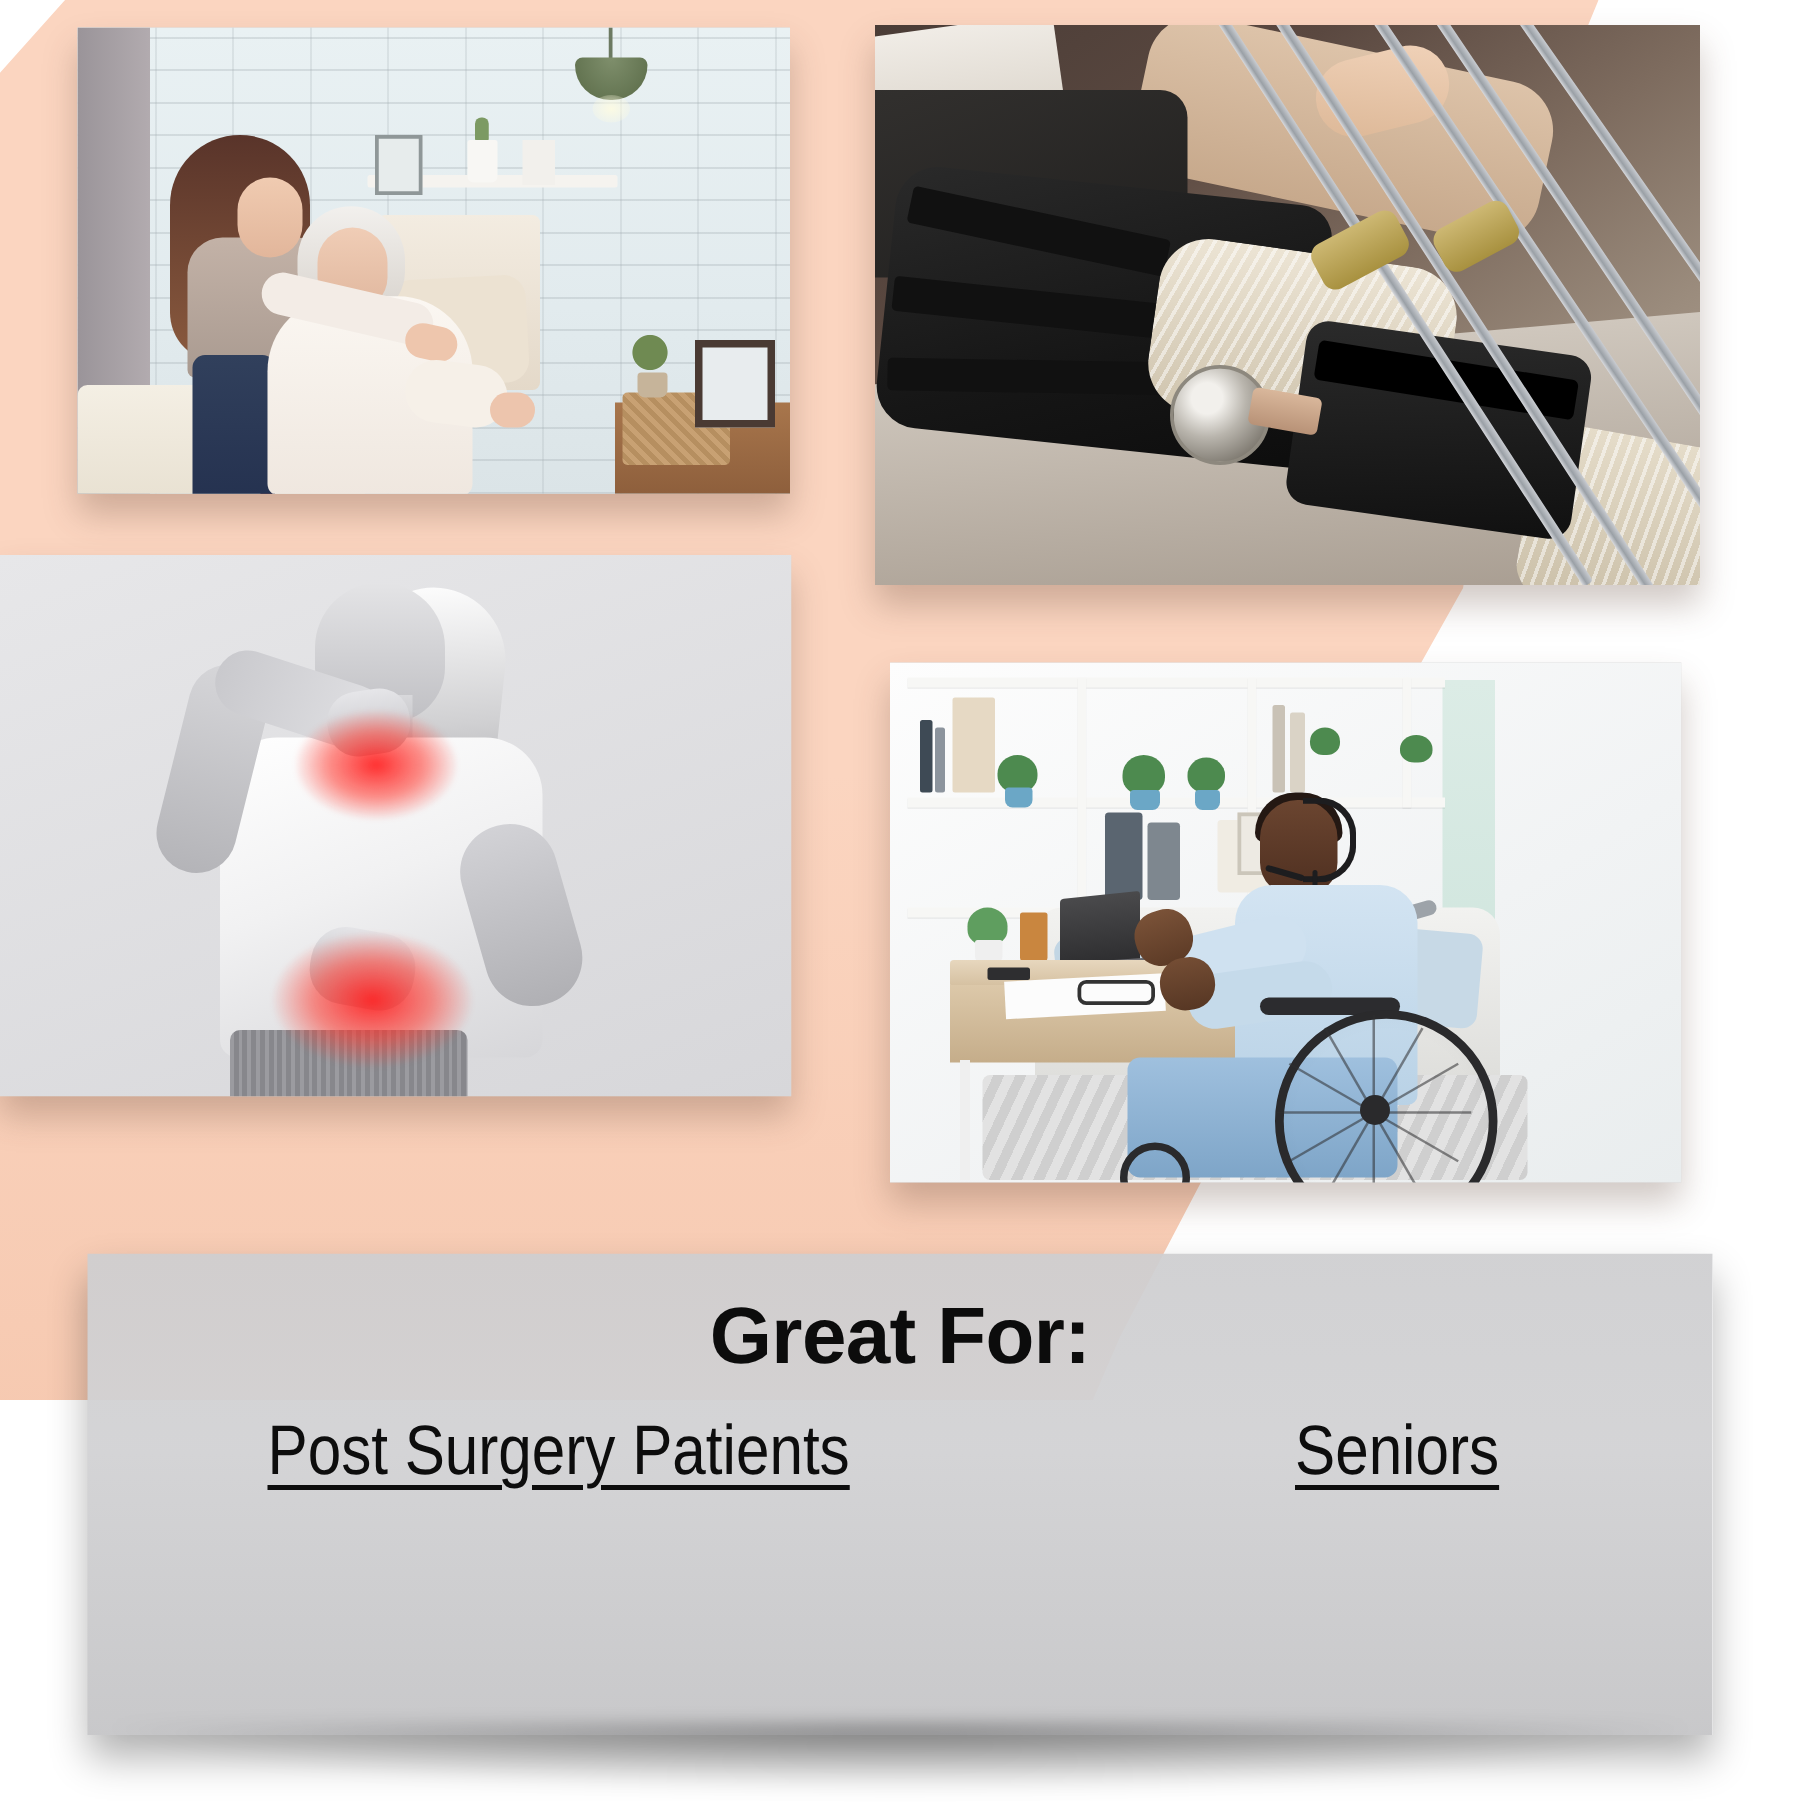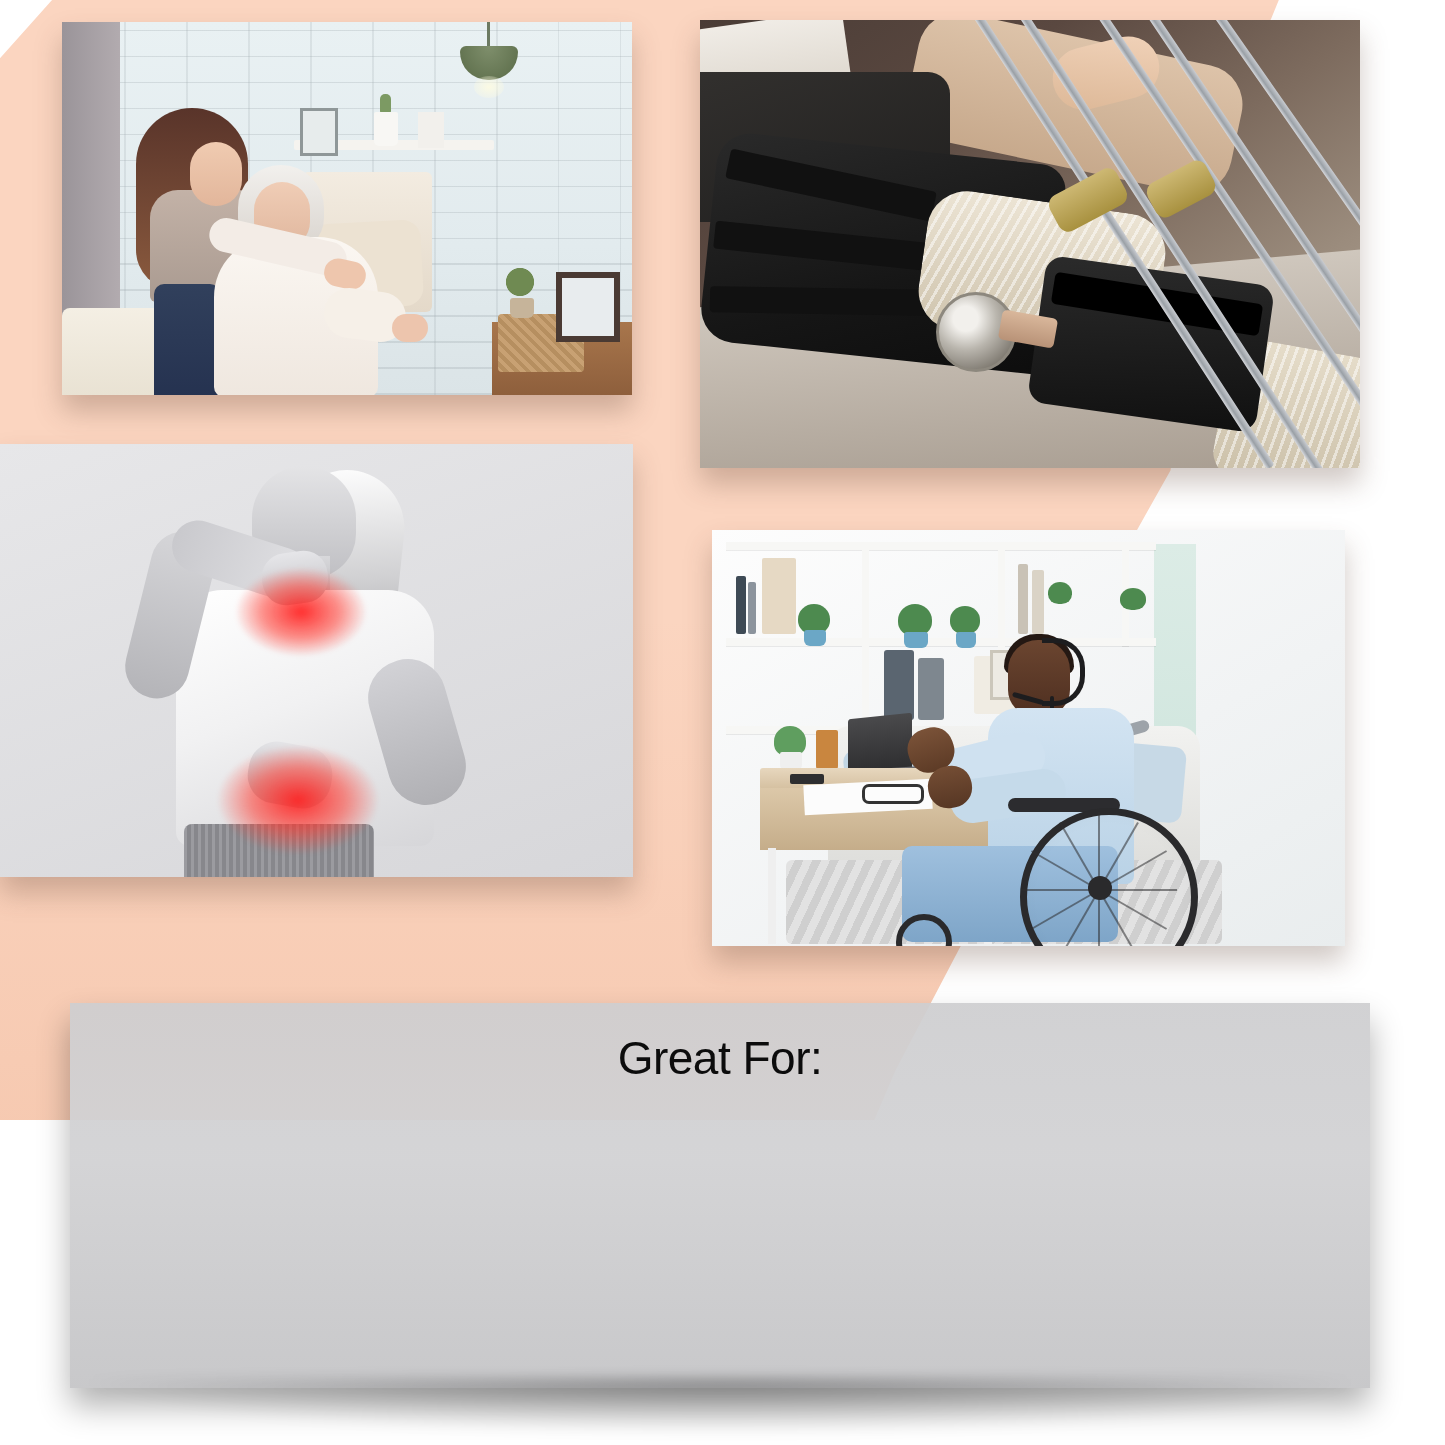--- a/index.html
+++ b/index.html
@@ -515,22 +515,22 @@
                 rgba(210,210,212,0.95) 40%,
                 rgba(198,198,200,0.96) 100%);
     box-shadow: 0 18px 30px rgba(0,0,0,0.30);
   }
   .info-title {
     position: absolute;
     left: 0; right: 0;
     top: 28px;
     text-align: center;
     font-family: "Liberation Sans", sans-serif;
-    font-weight: 400;
-    font-size: 46px;
+    font-weight: 700;
+    font-size: 64px;
     letter-spacing: -0.5px;
     color: #0c0c0c;
   }
   .info-rows {
     position: absolute;
     left: 58px;
     right: 58px;
     top: 128px;
   }
   .info-row {
@@ -722,20 +722,25 @@
       <div class="p4-hub"></div>
       <div class="p4-wheel-small"></div>
     </div>
   </div>
 
   <div class="info-panel">
     <div class="info-title">Great For:</div>
 
     <div class="info-rows">
 
+      <div class="info-row row-1">
+        <span class="info-item">Post Surgery Patients</span>
+        <span class="gap-a"></span>
+        <span class="info-item">Seniors</span>
+      </div>
 
 
     </div>
   </div>
 
   <div class="panel-shadow"></div>
 
 </div>
 
 </body></html>

